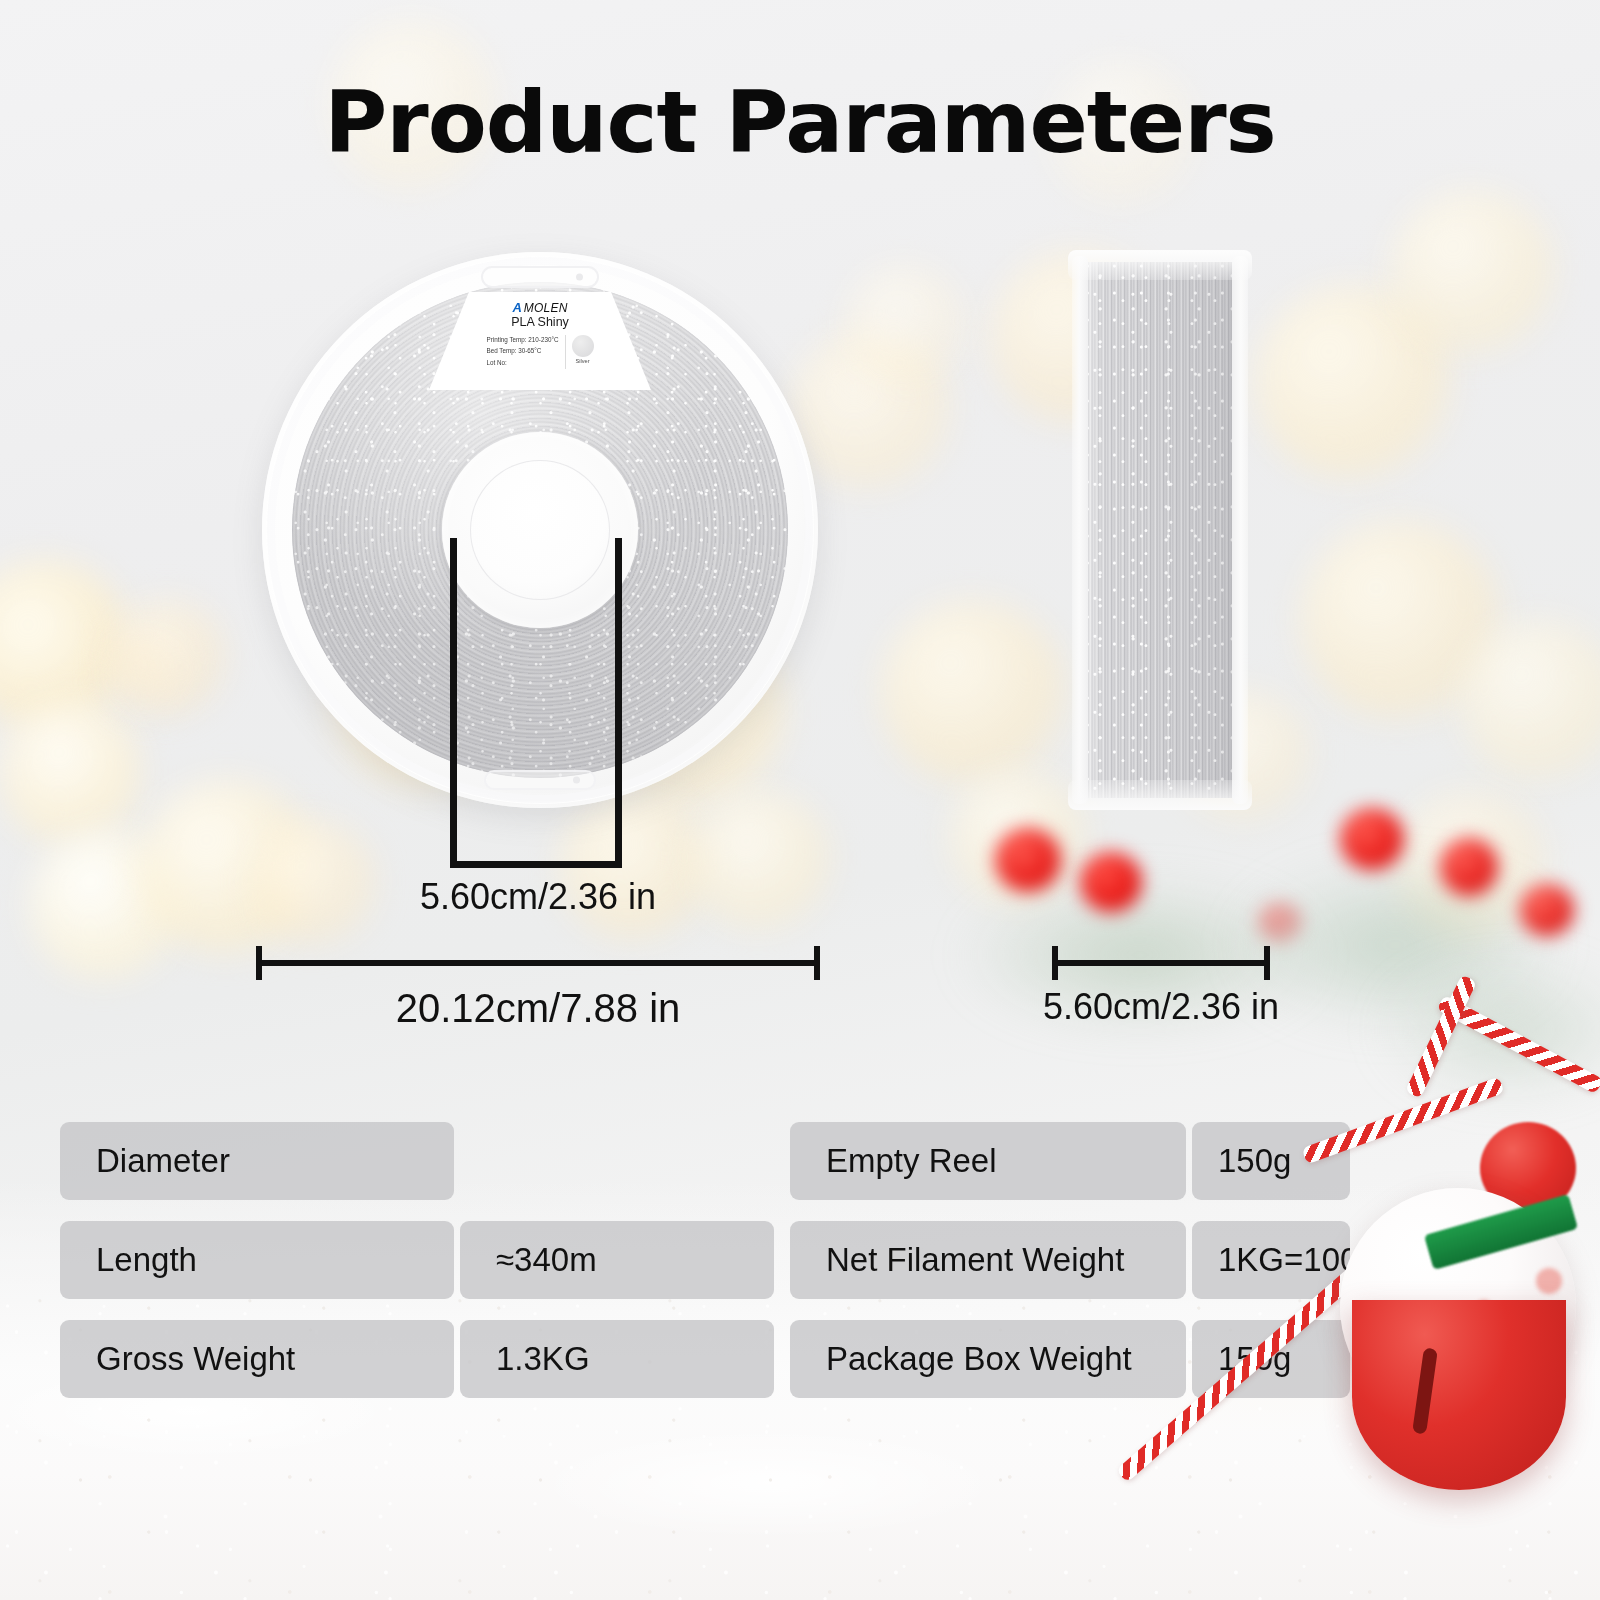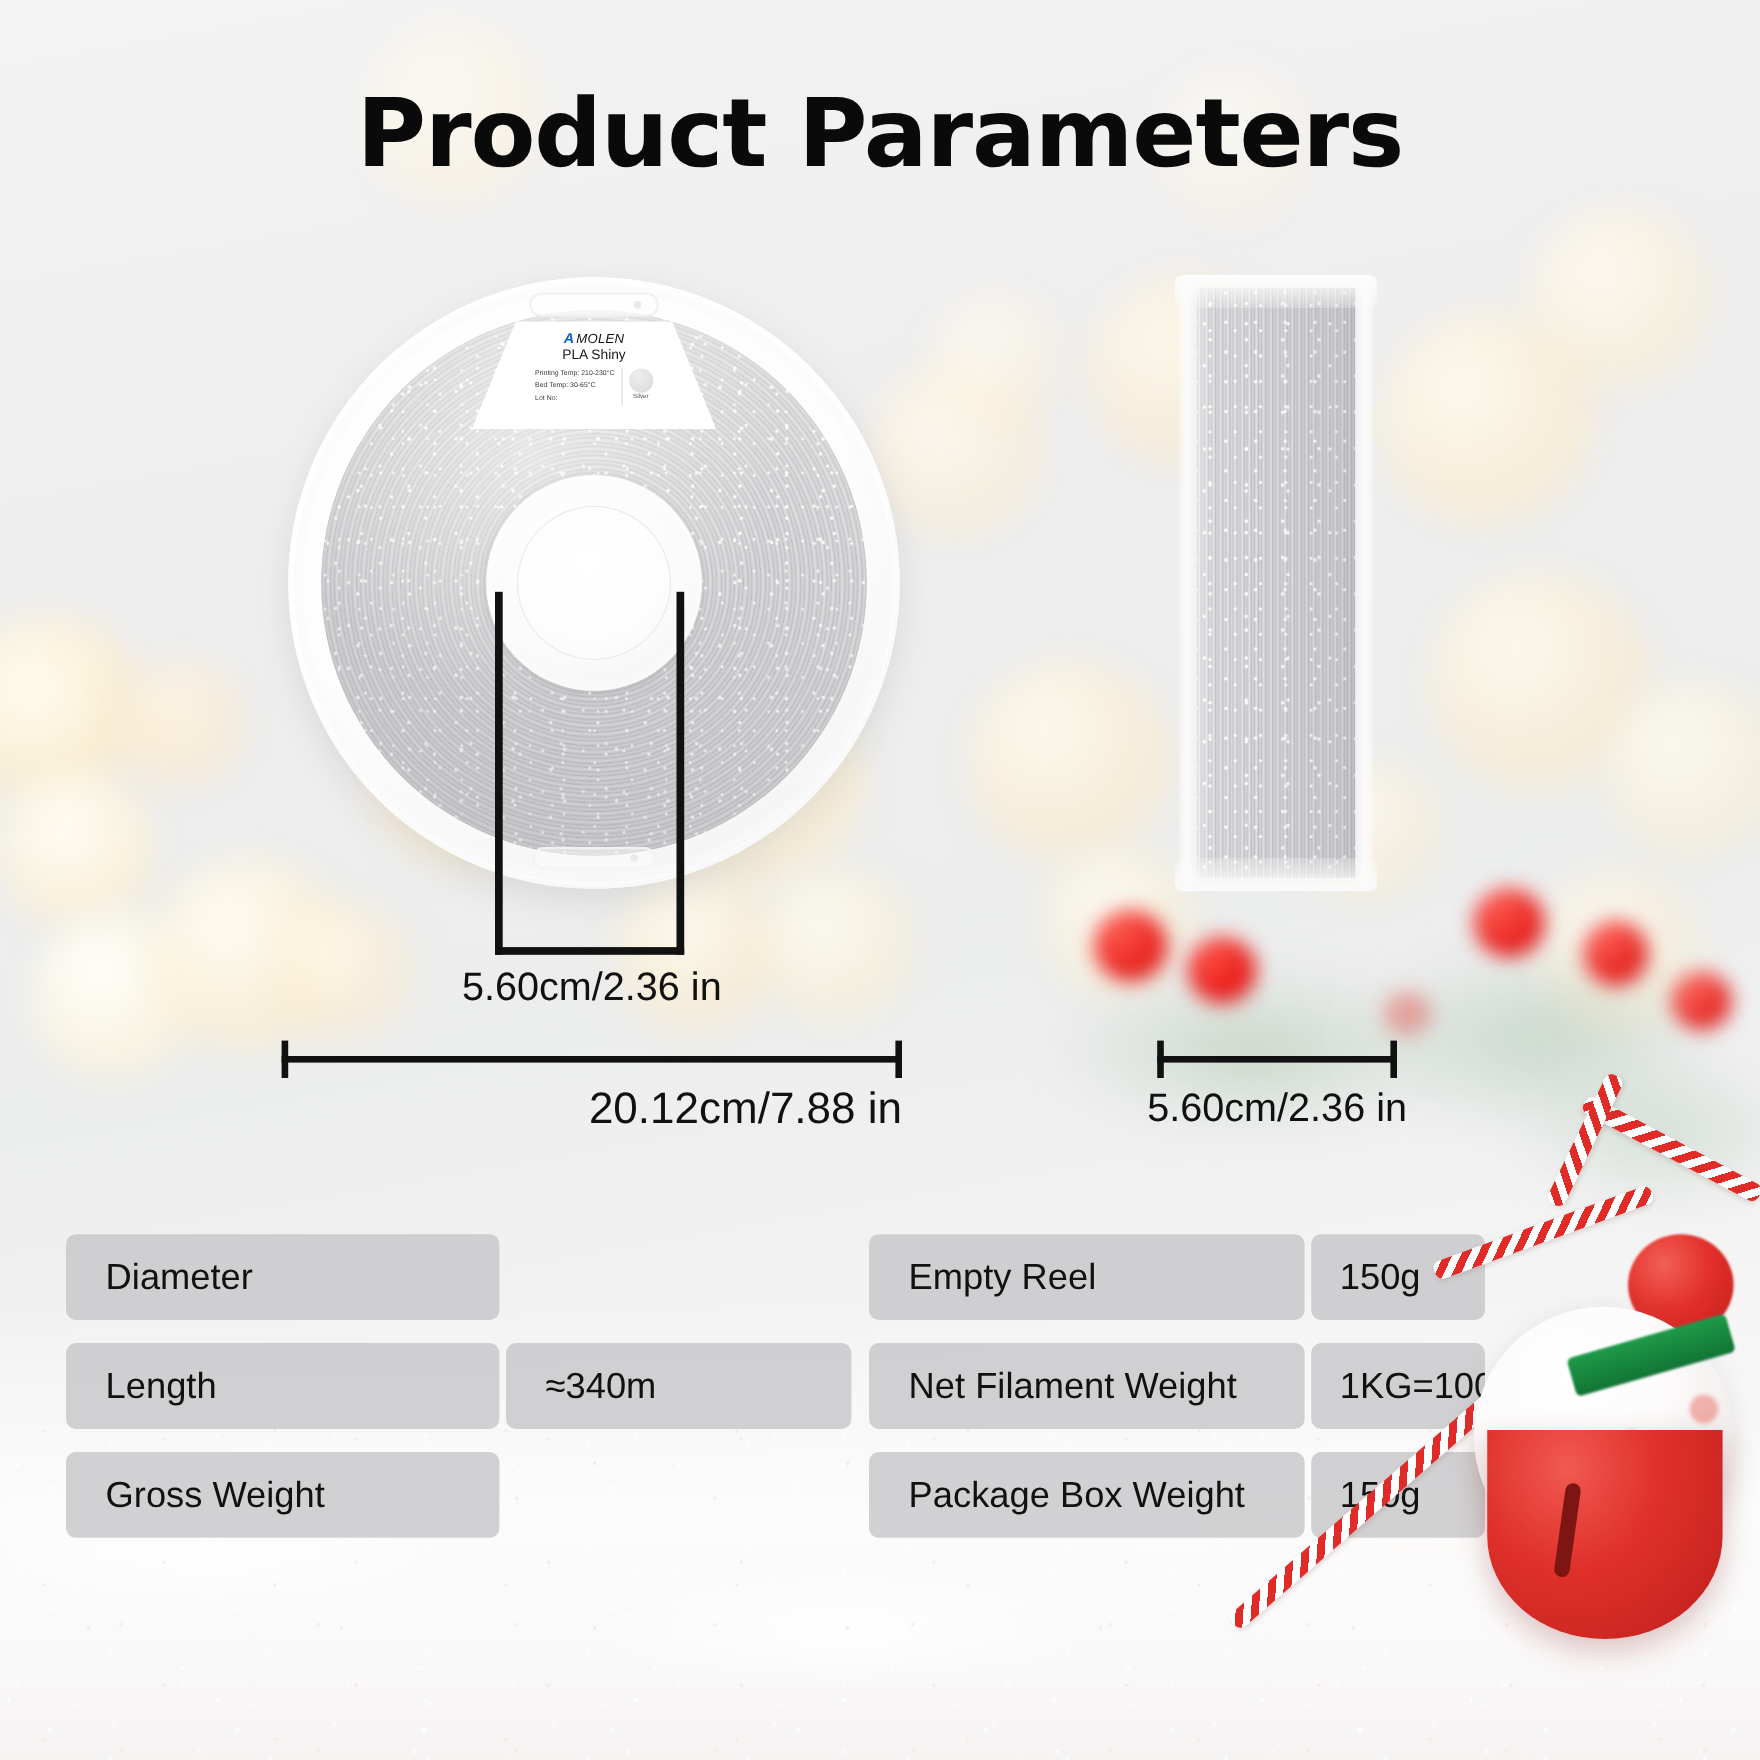--- a/index.html
+++ b/index.html
@@ -240,21 +240,21 @@
     text-align:center; font-size:36px; color:#111; white-space:nowrap;
   }
 
   #dim-outer { left:256px; top:946px; width:564px; height:34px; }
   #dim-outer .h-mid  { left:0; top:14px; width:564px; height:6px; }
   #dim-outer .t-left { left:0; top:0; width:6px; height:34px; }
   #dim-outer .t-right{ right:0; top:0; width:6px; height:34px; }
 
   #dim-outer-label {
     position:absolute; left:256px; top:986px; width:564px;
-    text-align:right; font-size:40px; color:#111; white-space:nowrap;
+    text-align:center; font-size:40px; color:#111; white-space:nowrap;
   }
 
   #dim-width { left:1052px; top:946px; width:218px; height:34px; }
   #dim-width .h-mid  { left:0; top:14px; width:218px; height:6px; }
   #dim-width .t-left { left:0; top:0; width:6px; height:34px; }
   #dim-width .t-right{ right:0; top:0; width:6px; height:34px; }
 
   #dim-width-label {
     position:absolute; left:1000px; top:986px; width:322px;
     text-align:center; font-size:36px; color:#111; white-space:nowrap;
@@ -477,20 +477,21 @@
       </div>
       <div class="spec-col right">
         <div class="spec-cell spec-key">Net Filament Weight</div>
         <div class="spec-cell spec-val">1KG=1000G</div>
       </div>
     </div>
 
     <div class="spec-row">
       <div class="spec-col left">
         <div class="spec-cell spec-key">Gross Weight</div>
+        <div class="spec-cell spec-val">1.3KG</div>
       </div>
       <div class="spec-col right">
         <div class="spec-cell spec-key">Package Box Weight</div>
         <div class="spec-cell spec-val">150g</div>
       </div>
     </div>
   </div>
 
   <div id="ornament">
     <div class="cord" style="left:-110px; top:330px; width:420px; height:17px; transform:rotate(-41deg);"></div>

